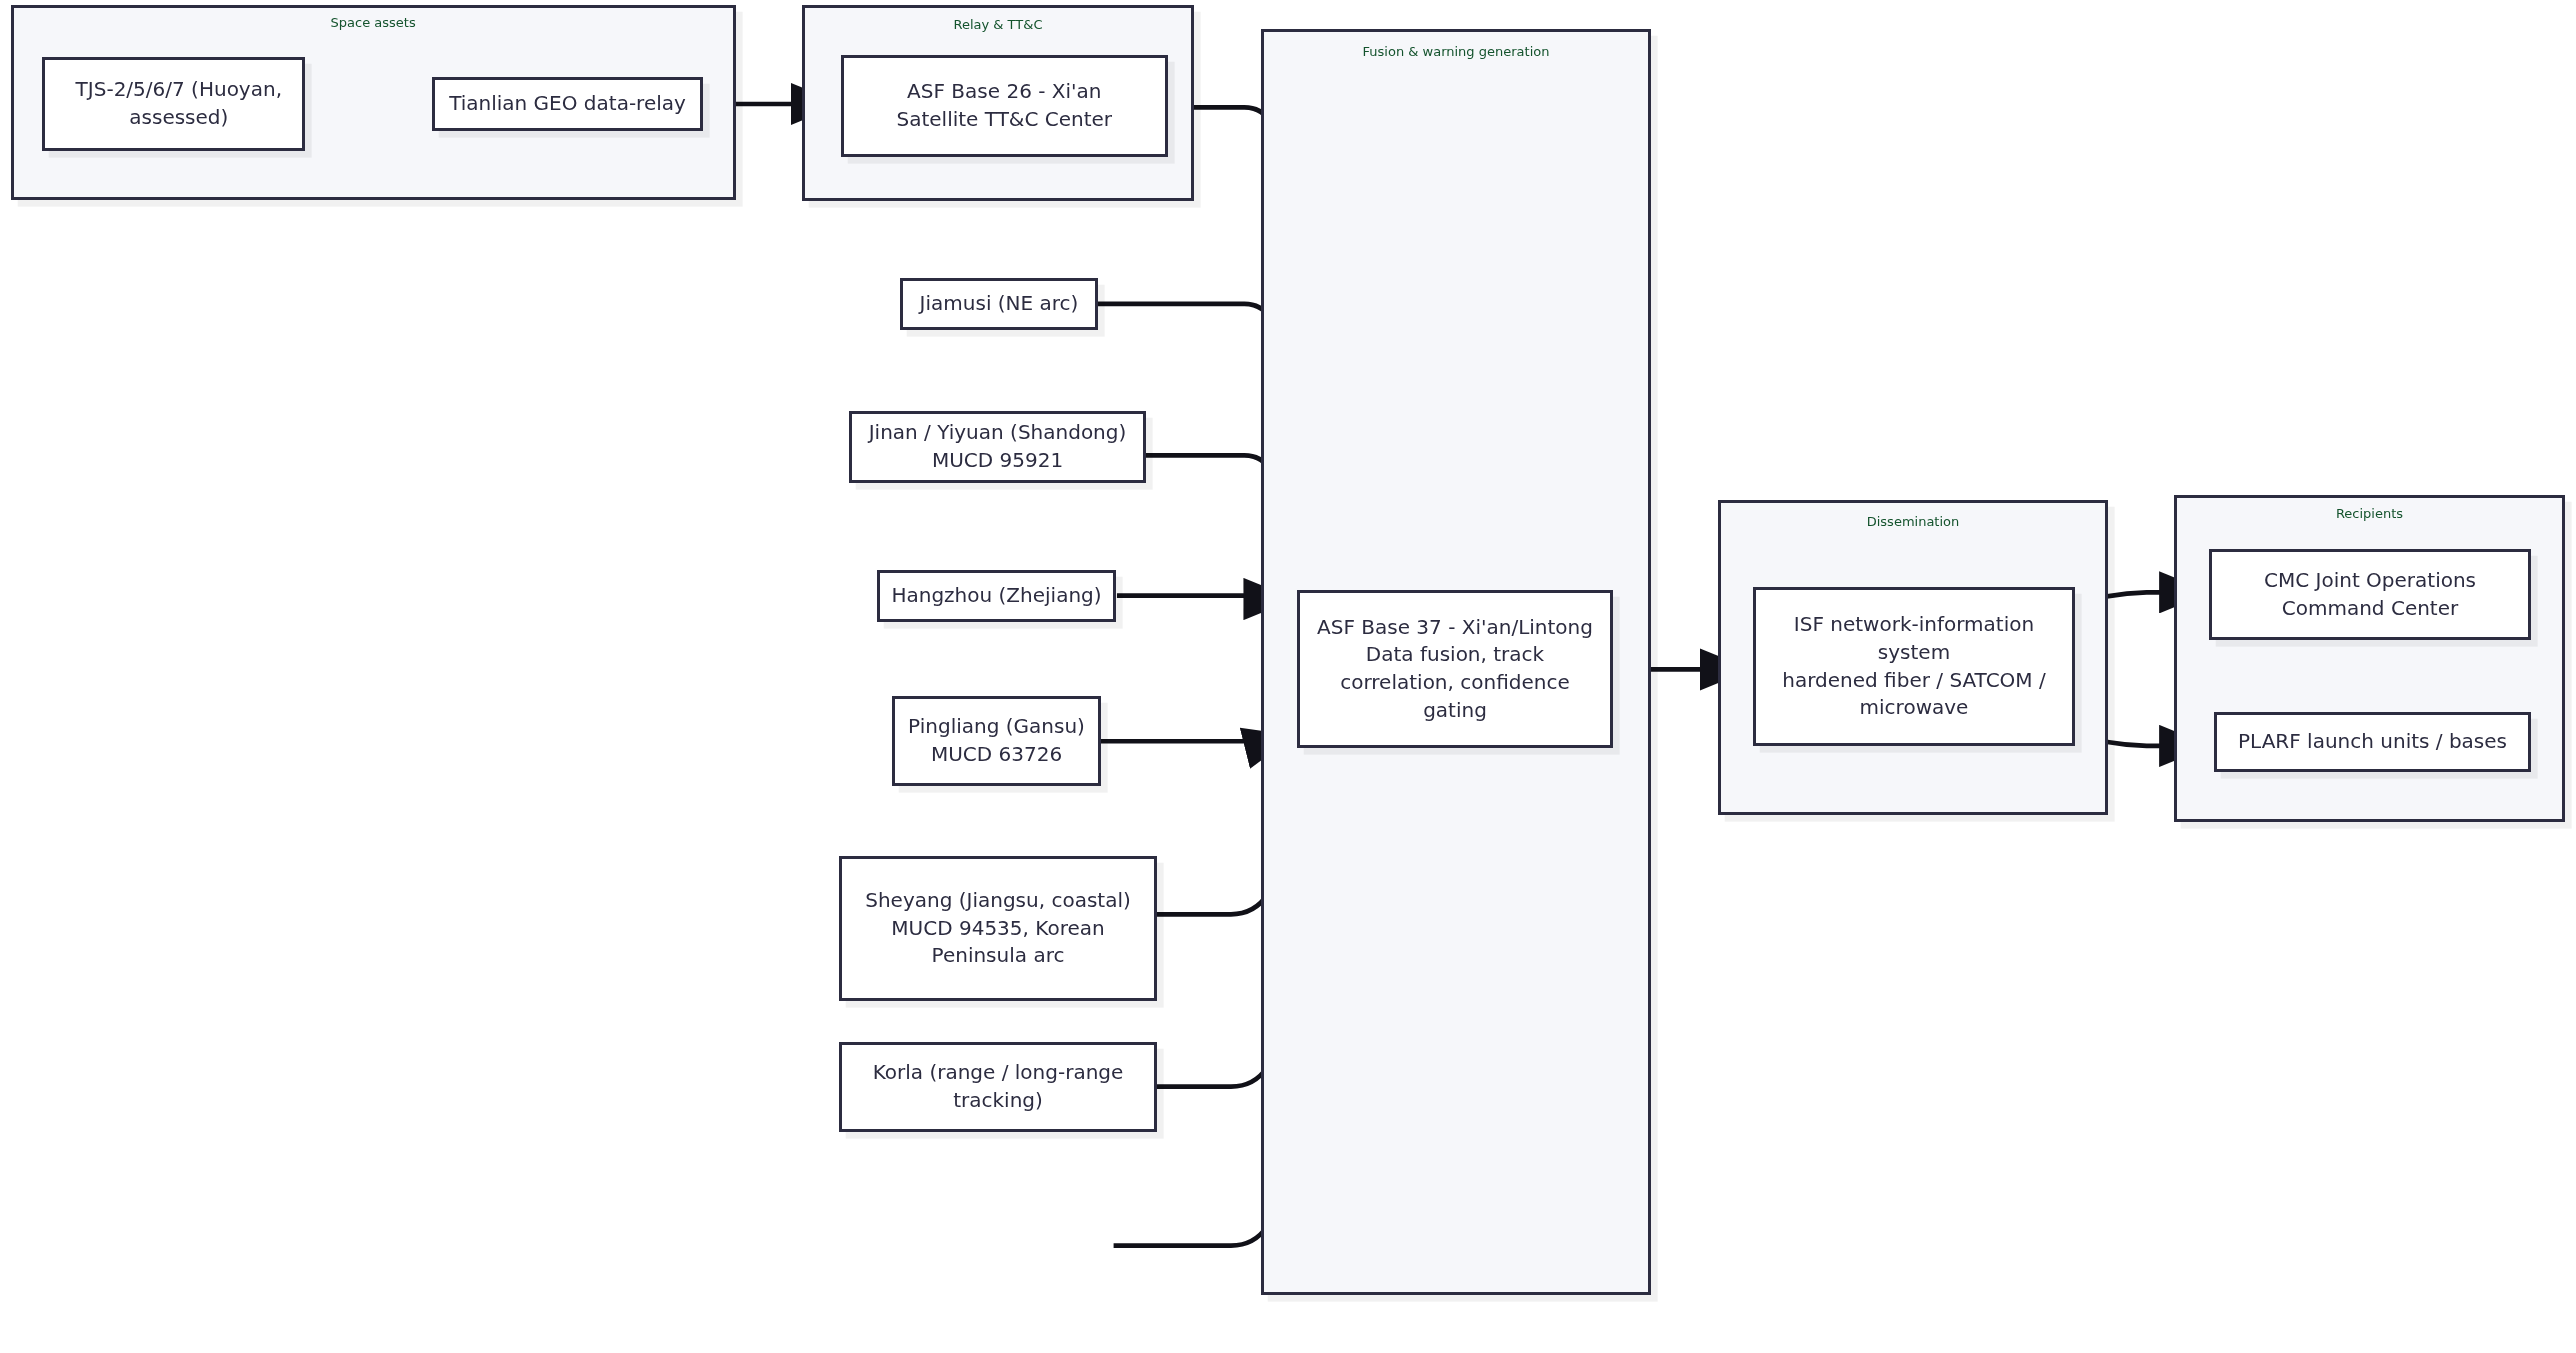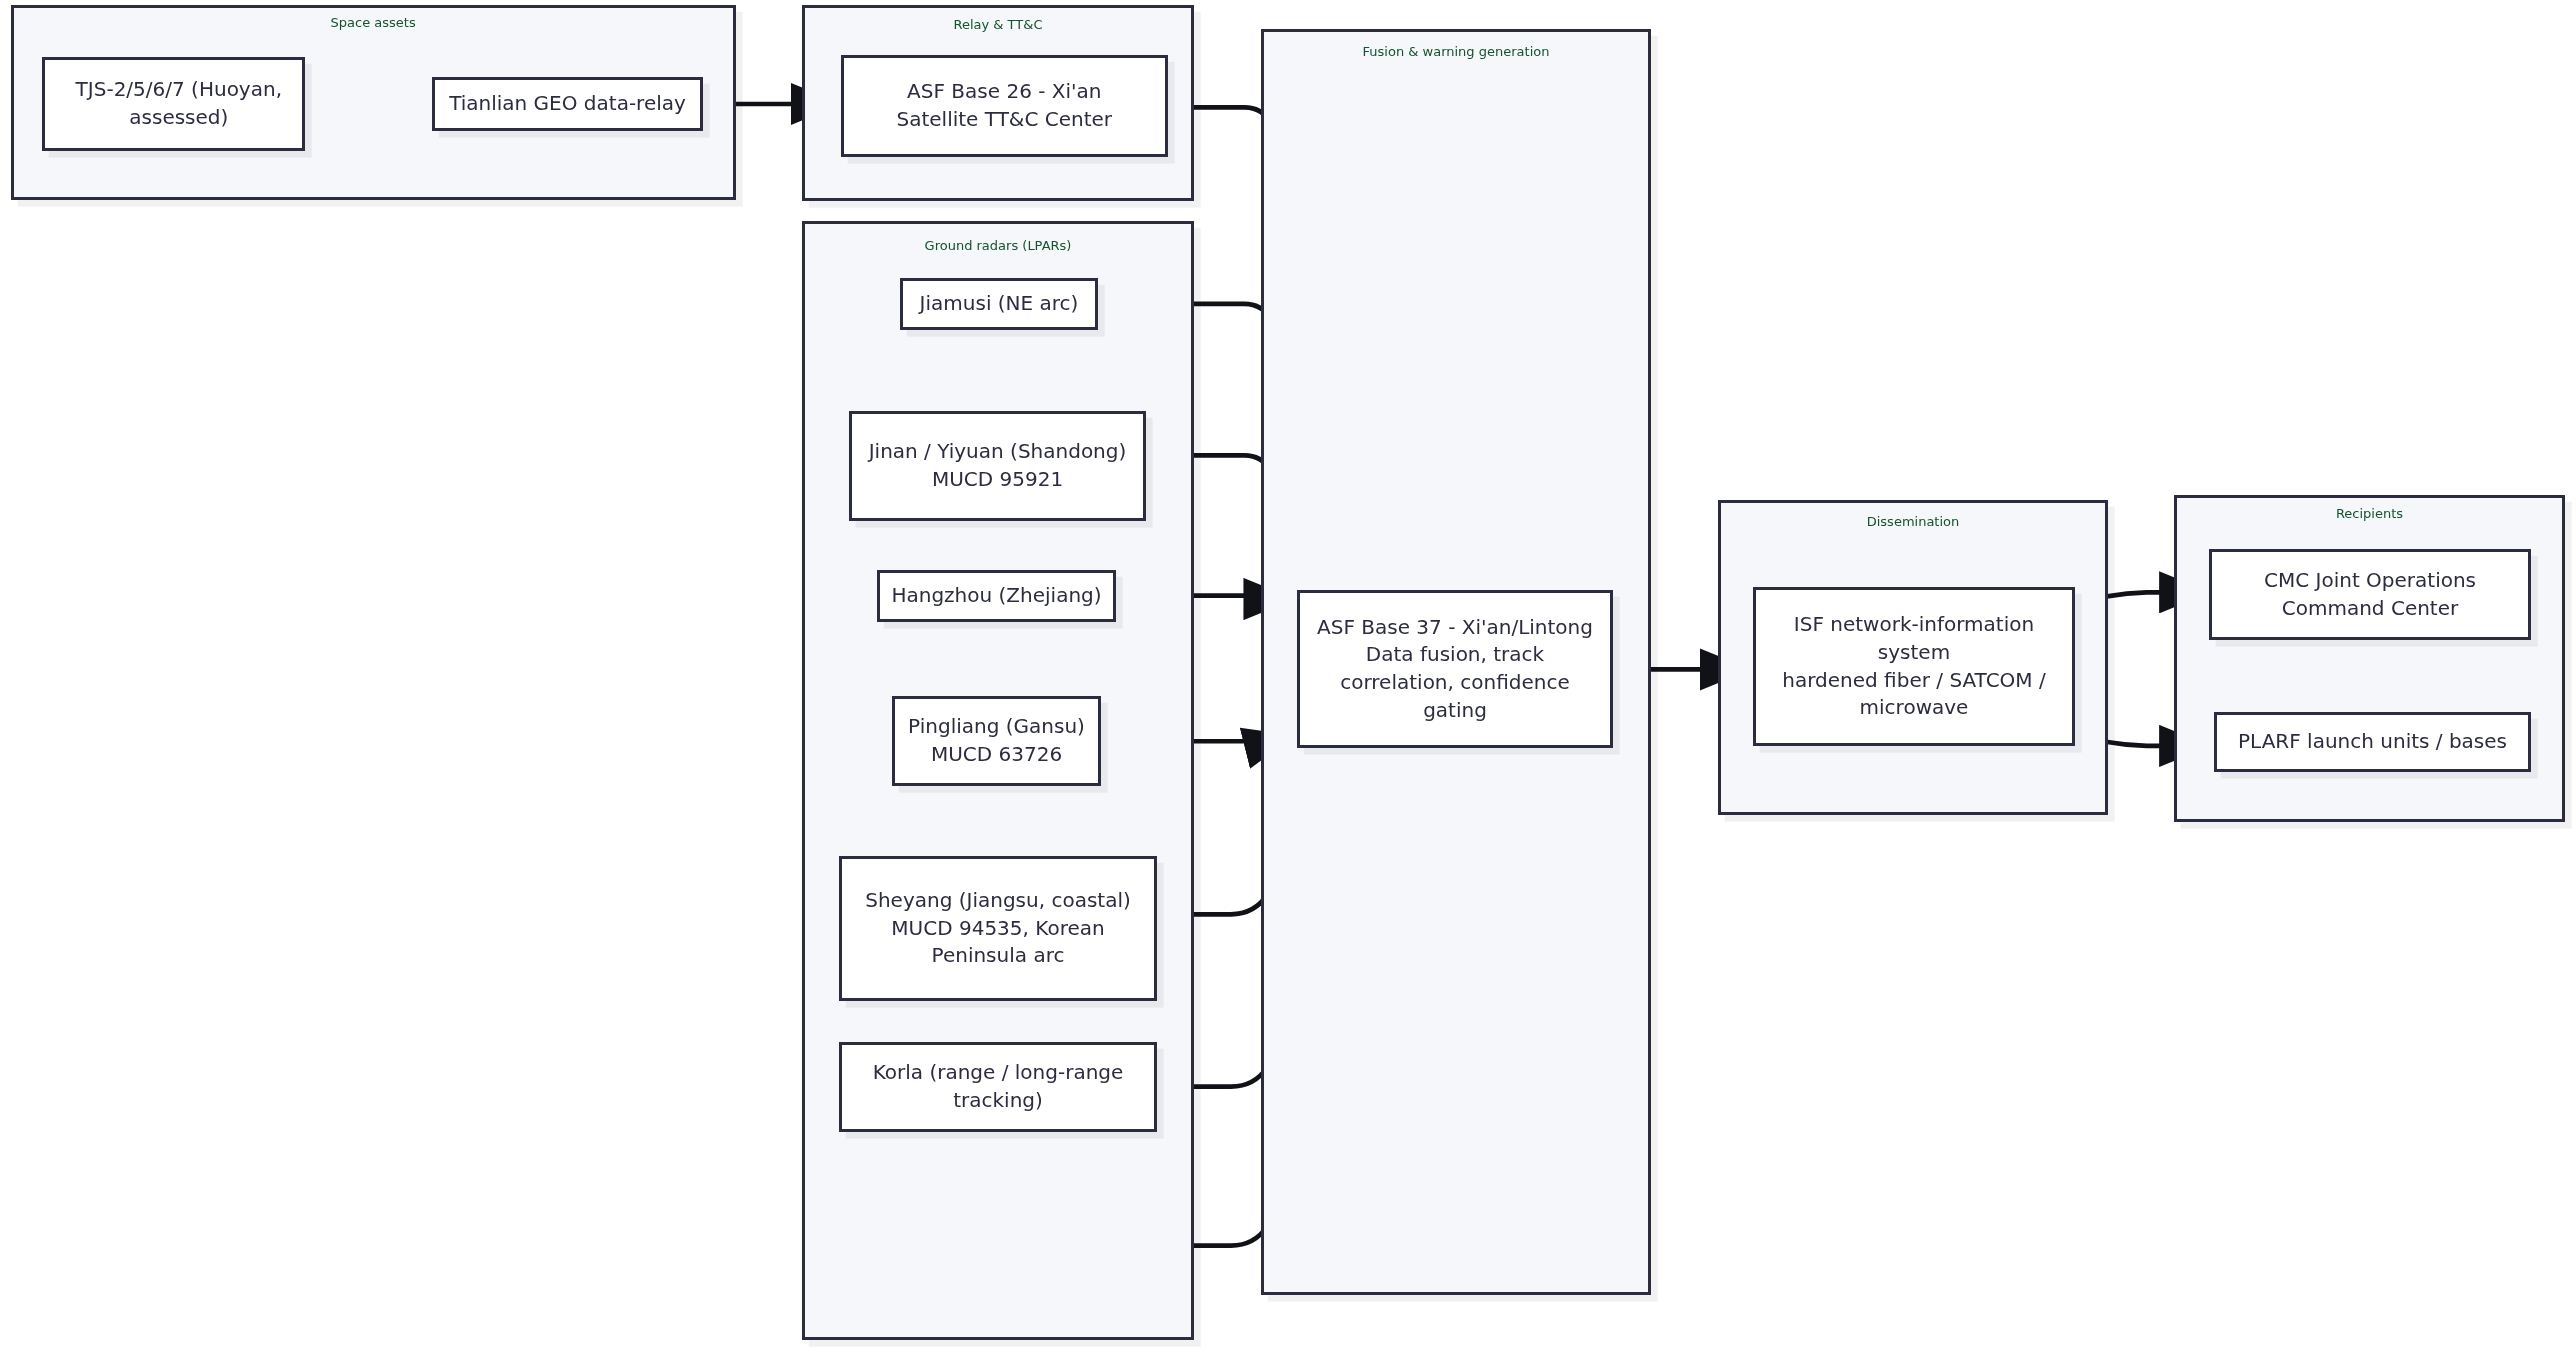--- a/index.html
+++ b/index.html
@@ -113,25 +113,22 @@
   <div class="node" style="left:42px; top:57px; width:263px; height:94px;padding-left:20px;">TJS-2/5/6/7 (Huoyan,
 assessed)</div>
   <div class="node" style="left:432px; top:77px; width:271px; height:54px;">Tianlian GEO data-relay</div>
 
   <div class="cluster" style="left:802px; top:5.4px; width:392px; height:196px;">
     <div class="cluster-title" style="top:9.4px;">Relay &amp; TT&amp;C</div>
   </div>
   <div class="node" style="left:841px; top:55px; width:327px; height:102px;padding-left:9px;">ASF Base 26 - Xi'an
 Satellite TT&amp;C Center</div>
 
-  <div class="cluster" style="left:802px; top:221px; width:392px; height:1119px;">
-    <div class="cluster-title" style="top:14.8px;">Ground radars (LPARs)</div>
-  </div>
   <div class="node" style="left:900px; top:278px; width:198px; height:52px;">Jiamusi (NE arc)</div>
-  <div class="node" style="left:849px; top:411px; width:297px; height:110px;">Jinan / Yiyuan (Shandong)
+  <div class="node" style="left:849px; top:411px; width:297px; height:72px;">Jinan / Yiyuan (Shandong)
 MUCD 95921</div>
   <div class="node" style="left:877px; top:570px; width:239px; height:52px;">Hangzhou (Zhejiang)</div>
   <div class="node" style="left:892px; top:696px; width:209px; height:90px;">Pingliang (Gansu)
 MUCD 63726</div>
   <div class="node" style="left:839px; top:856px; width:318px; height:145px;">Sheyang (Jiangsu, coastal)
 MUCD 94535, Korean
 Peninsula arc</div>
   <div class="node" style="left:839px; top:1042px; width:318px; height:90px;">Korla (range / long-range
 tracking)</div>
 

